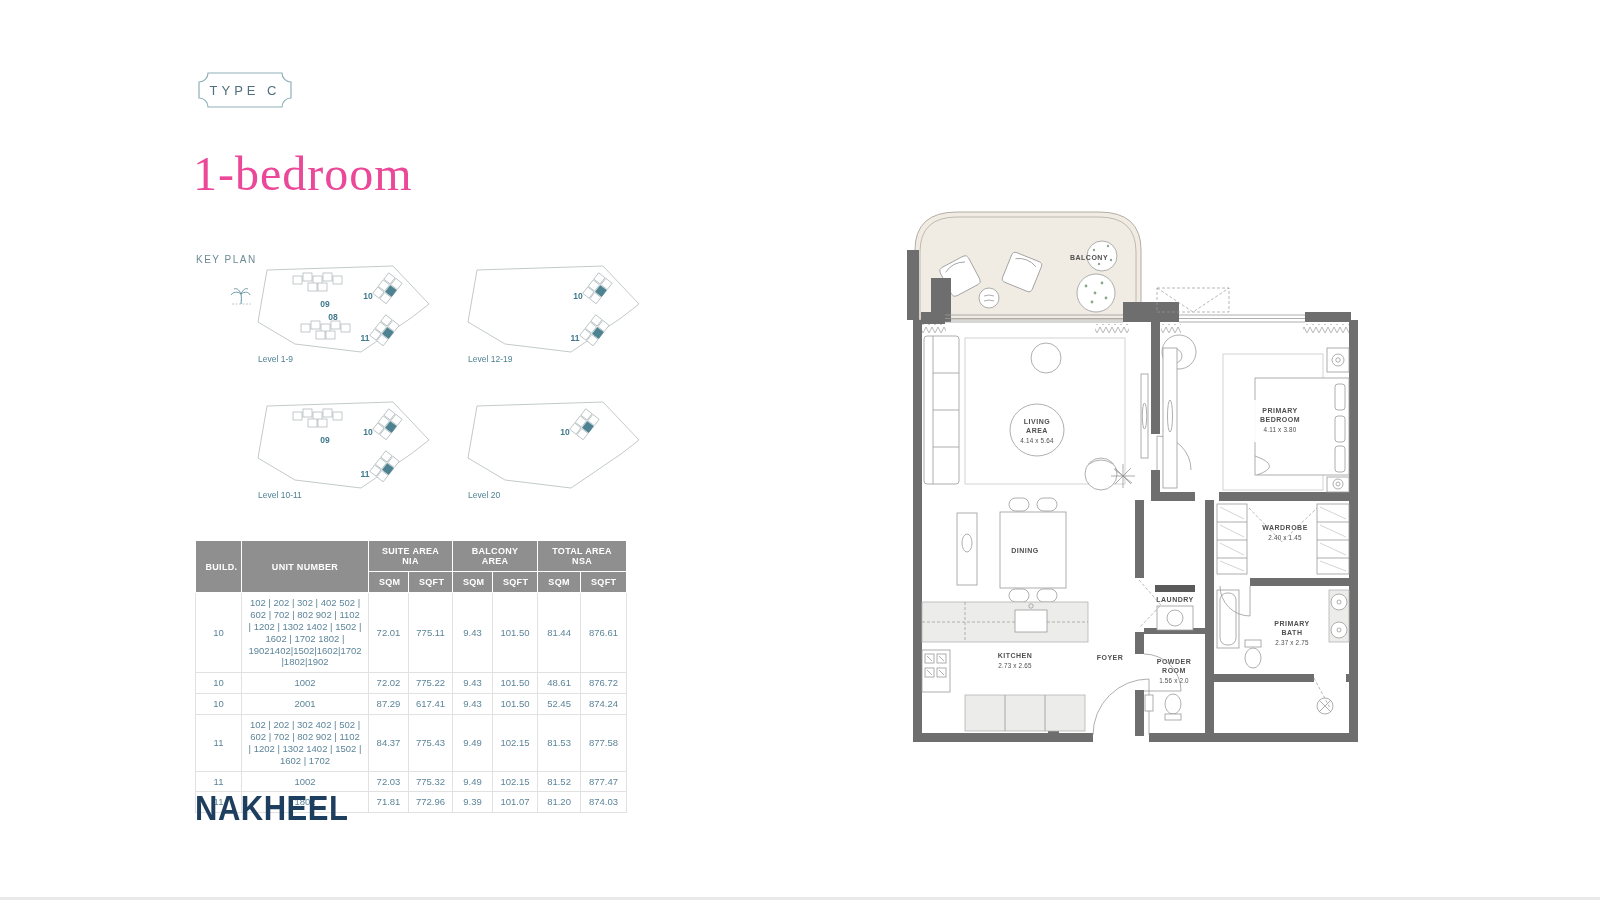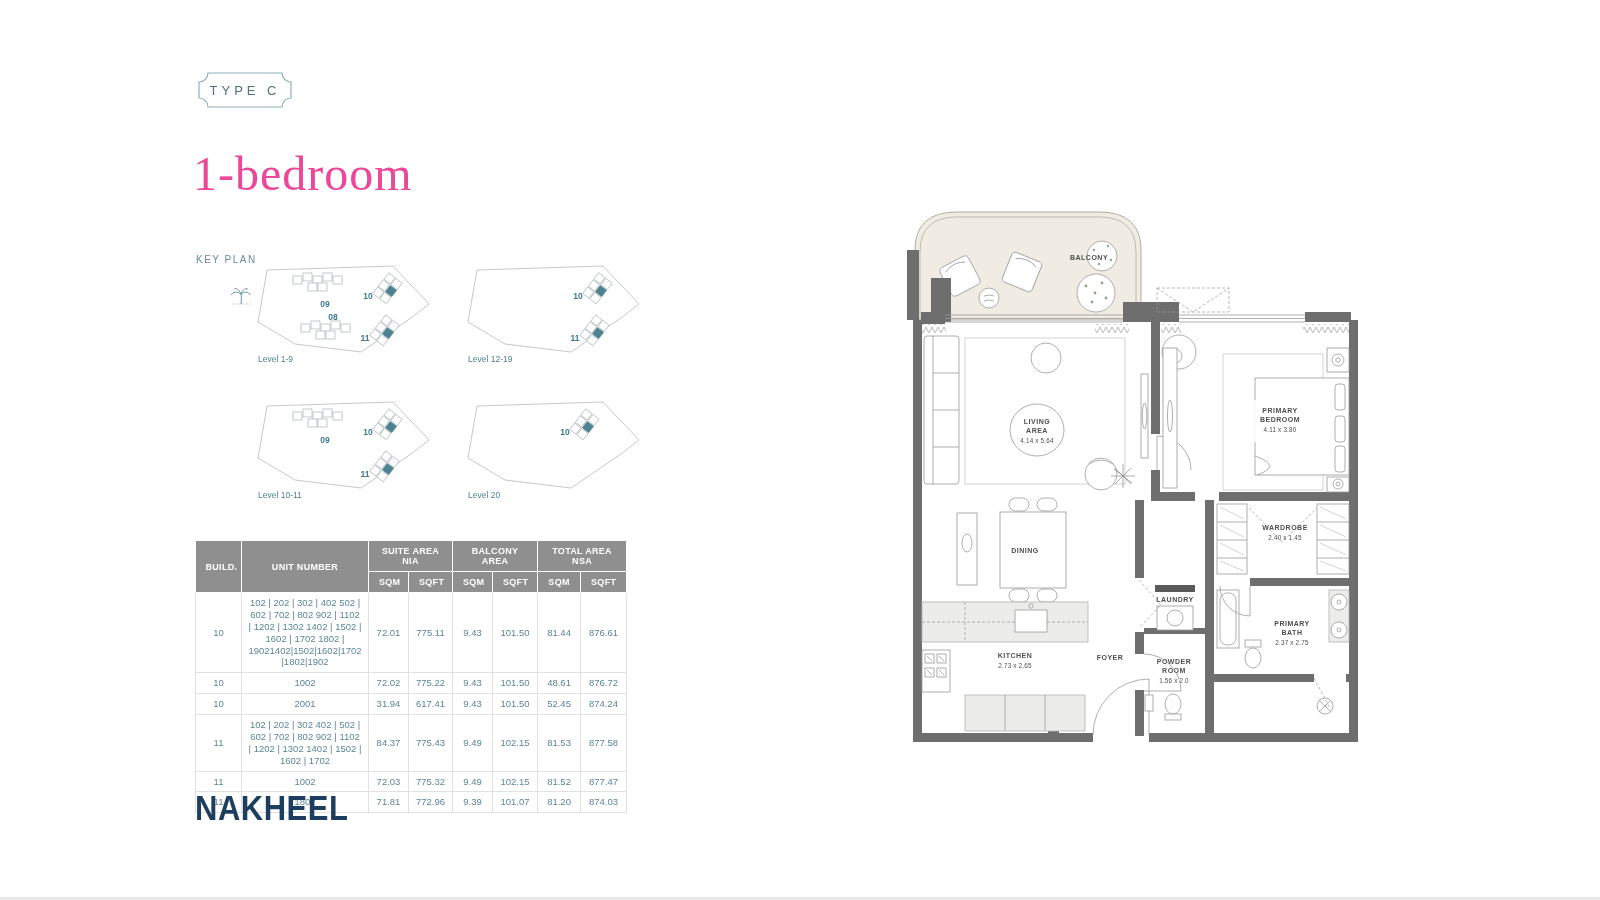--- a/index.html
+++ b/index.html
@@ -179,21 +179,21 @@
     <td>72.02</td>
     <td>775.22</td>
     <td>9.43</td>
     <td>101.50</td>
     <td>48.61</td>
     <td>876.72</td>
   </tr>
         <tr>
     <td>10</td>
     <td class="c-unit">2001</td>
-    <td>31.94</td>
+    <td>87.29</td>
     <td>617.41</td>
     <td>9.43</td>
     <td>101.50</td>
     <td>52.45</td>
     <td>874.24</td>
   </tr>
         <tr>
     <td>11</td>
     <td class="c-unit">102 | 202 | 302 402 | 502 | 602 | 702 | 802 902 | 1102 | 1202 | 1302 1402 | 1502 | 1602 | 1702</td>
     <td>84.37</td>

